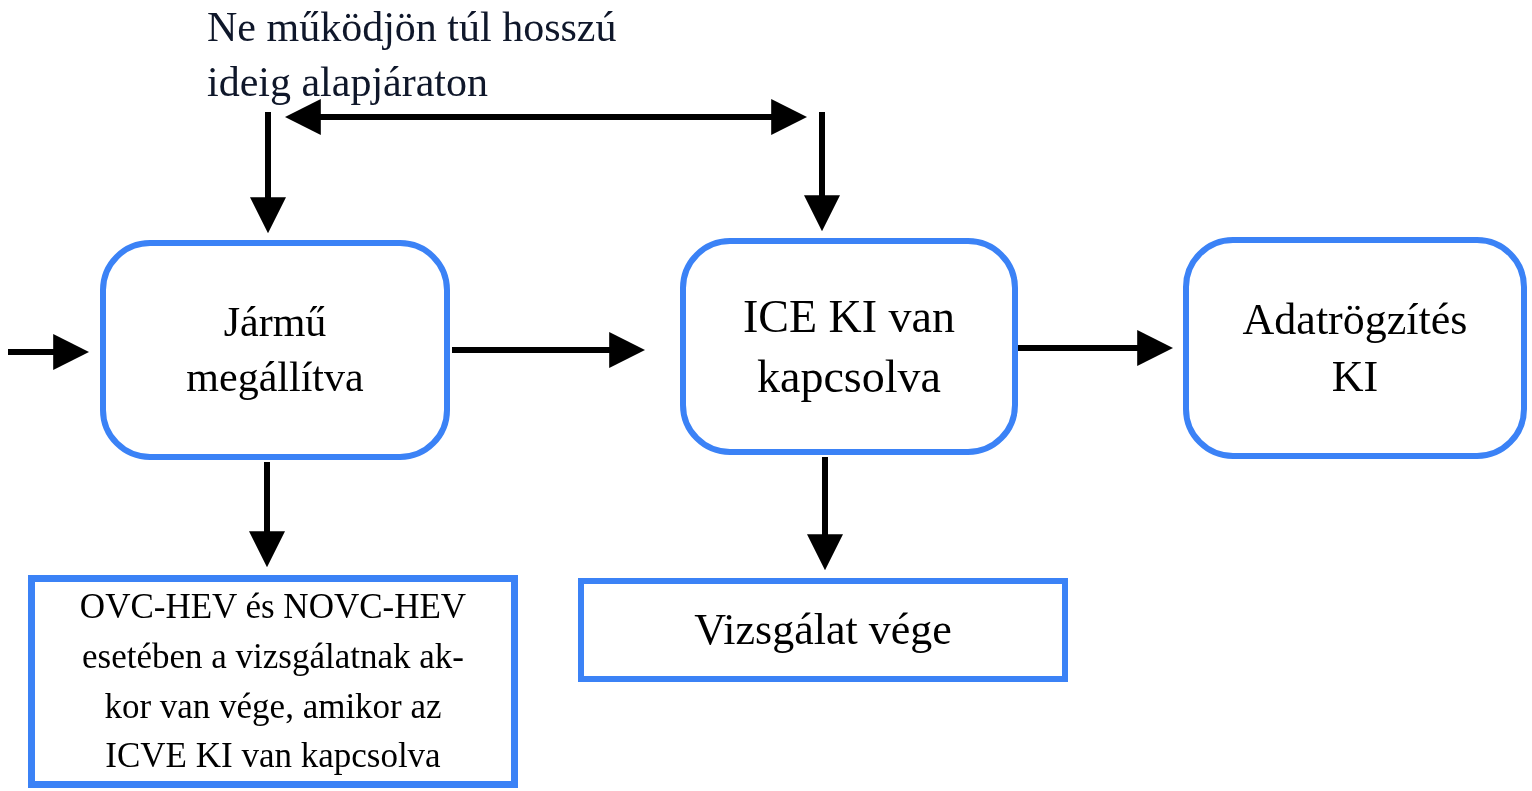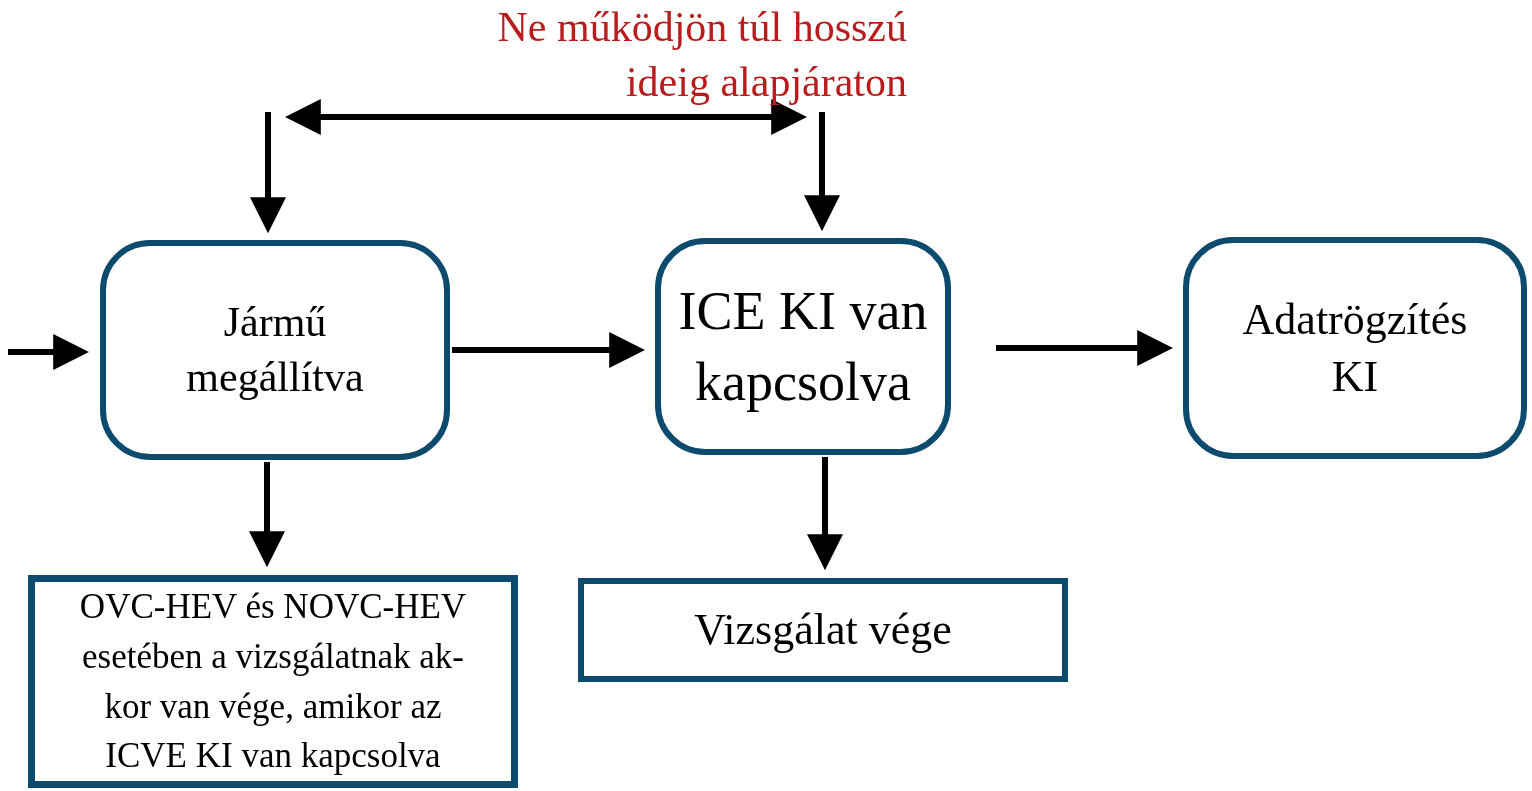--- a/index.html
+++ b/index.html
@@ -18,43 +18,43 @@
   .connectors {
     position: absolute;
     left: 0; top: 0;
     width: 1532px;
     height: 791px;
   }
   .connectors line { stroke: #000; stroke-width: 6; }
   .label {
     position: absolute;
     white-space: pre-line;
-    text-align: right;
-    color: #b91c1c;
+    text-align: left;
+    color: #0f172a;
   }
   .top-note {
     left: 207px; top: 0px; width: 700px;
     font-size: 42px; line-height: 1.32;
   }
   .node {
     position: absolute;
     background: #ffffff;
-    border: 6px solid #0c4a6e;
+    border: 6px solid #3b82f6;
     display: flex;
     align-items: center;
     justify-content: center;
   }
   .node .node-label {
     white-space: pre-line;
     text-align: center;
     line-height: 1.3;
   }
   .rounded { border-radius: 50px; }
   #node-vehicle { left: 100px; top: 240px; width: 350px; height: 220px; font-size: 42px; }
-  #node-ice     { left: 655px; top: 238px; width: 296px; height: 217px; font-size: 54px; }
+  #node-ice     { left: 680px; top: 238px; width: 338px; height: 217px; font-size: 46px; }
   #node-datalog { left: 1183px; top: 237px; width: 344px; height: 222px; font-size: 44px; align-items: center; }
   #box-ovc-note {
     left: 28px; top: 575px; width: 490px; height: 213px;
     border-width: 7px; font-size: 35px;
   }
   #box-ovc-note .node-label { line-height: 1.42; }
   #box-test-end {
     left: 578px; top: 578px; width: 490px; height: 104px;
     font-size: 44px;
   }

